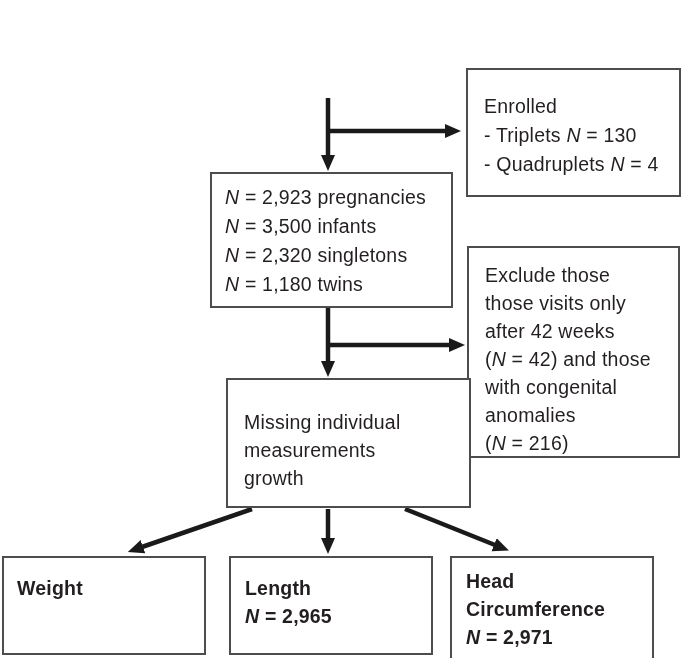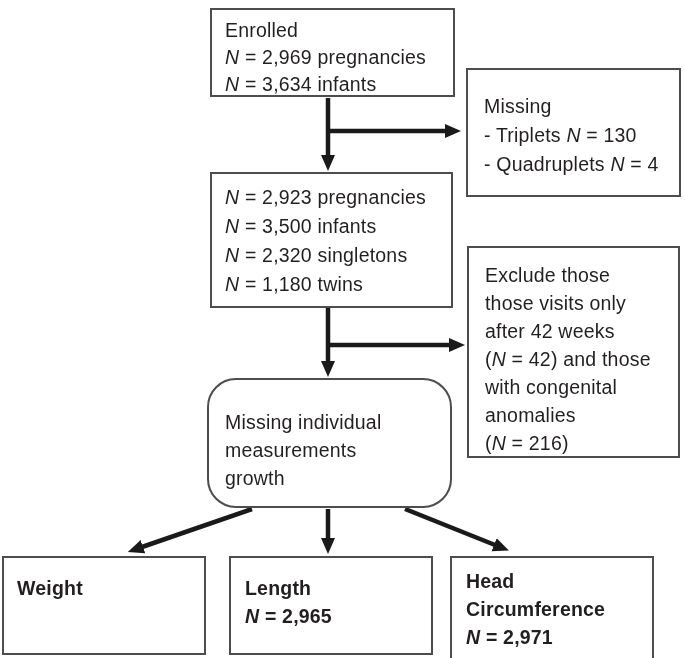--- a/index.html
+++ b/index.html
@@ -43,21 +43,21 @@
   }
   .box .line { white-space: nowrap; }
   .box .line i { font-style: italic; }
   .bold { font-weight: bold; }
 
   
   #box-enrolled   { left: 210px; top: 8px;   width: 245px; height: 89px;  padding: 7px 0 0 13px;  line-height: 27px; }
   #box-exclude1   { left: 466px; top: 68px;  width: 215px; height: 129px; padding: 22px 0 0 16px; line-height: 29px; }
   #box-cohort     { left: 210px; top: 172px; width: 243px; height: 136px; padding: 9px 0 0 13px;  line-height: 29px; }
   #box-exclude2   { left: 467px; top: 246px; width: 213px; height: 212px; padding: 13px 0 0 16px; line-height: 28px; }
-  #box-missing    { left: 207px; top: 378px; width: 245px; height: 130px; padding: 28px 0 0 16px; border-radius: 29px; }
+  #box-missing    { left: 226px; top: 378px; width: 245px; height: 130px; padding: 28px 0 0 16px; }
   #box-weight     { left: 2px;   top: 556px; width: 204px; height: 99px;  padding: 16px 0 0 13px; }
   #box-length     { left: 229px; top: 556px; width: 204px; height: 99px;  padding: 16px 0 16px 14px; }
   #box-head       { left: 450px; top: 556px; width: 204px; height: 115px;  padding: 9px 0 0 14px;  }
 </style>
 </head>
 <body>
 
 <div class="canvas">
 
   <svg class="arrows" viewBox="0 0 685 658" xmlns="http://www.w3.org/2000/svg" aria-hidden="true">
@@ -68,28 +68,23 @@
     </defs>
     <path class="flowline" d="M328,98 V156" marker-end="url(#ah)"></path>
     <path class="flowline" d="M328,131 H446" marker-end="url(#ah)"></path>
     <path class="flowline" d="M328,308 V362" marker-end="url(#ah)"></path>
     <path class="flowline" d="M328,345 H450" marker-end="url(#ah)"></path>
     <path class="flowline" d="M252,509 L142,547" marker-end="url(#ah)"></path>
     <path class="flowline" d="M328,509 V539" marker-end="url(#ah)"></path>
     <path class="flowline" d="M405,509 L495,545" marker-end="url(#ah)"></path>
   </svg>
 
-  <div class="box" id="box-enrolled">
-      <div class="line">Enrolled</div>
-      <div class="line"><i>N</i> = 2,969 pregnancies</div>
-      <div class="line"><i>N</i> = 3,634 infants</div>
-    </div>
 
   <div class="box" id="box-exclude1">
-      <div class="line">Missing</div>
+      <div class="line">Enrolled</div>
       <div class="line">- Triplets <i>N</i> = 130</div>
       <div class="line">- Quadruplets <i>N</i> = 4</div>
     </div>
 
   <div class="box" id="box-cohort">
       <div class="line"><i>N</i> = 2,923 pregnancies</div>
       <div class="line"><i>N</i> = 3,500 infants</div>
       <div class="line"><i>N</i> = 2,320 singletons</div>
       <div class="line"><i>N</i> = 1,180 twins</div>
     </div>

